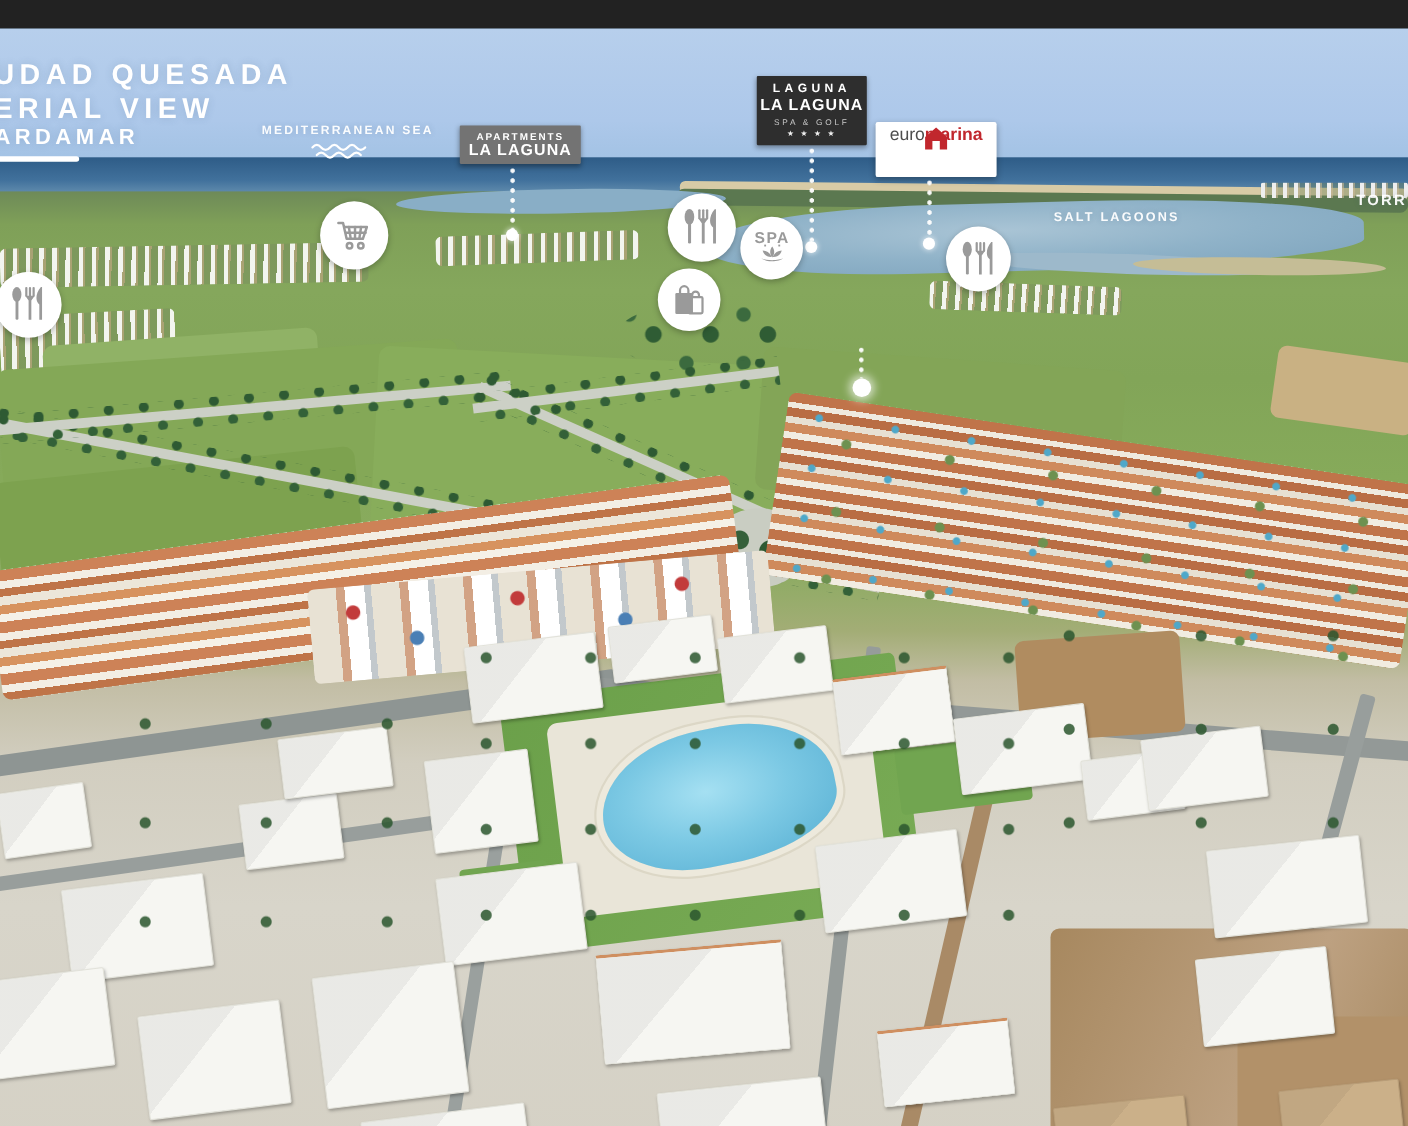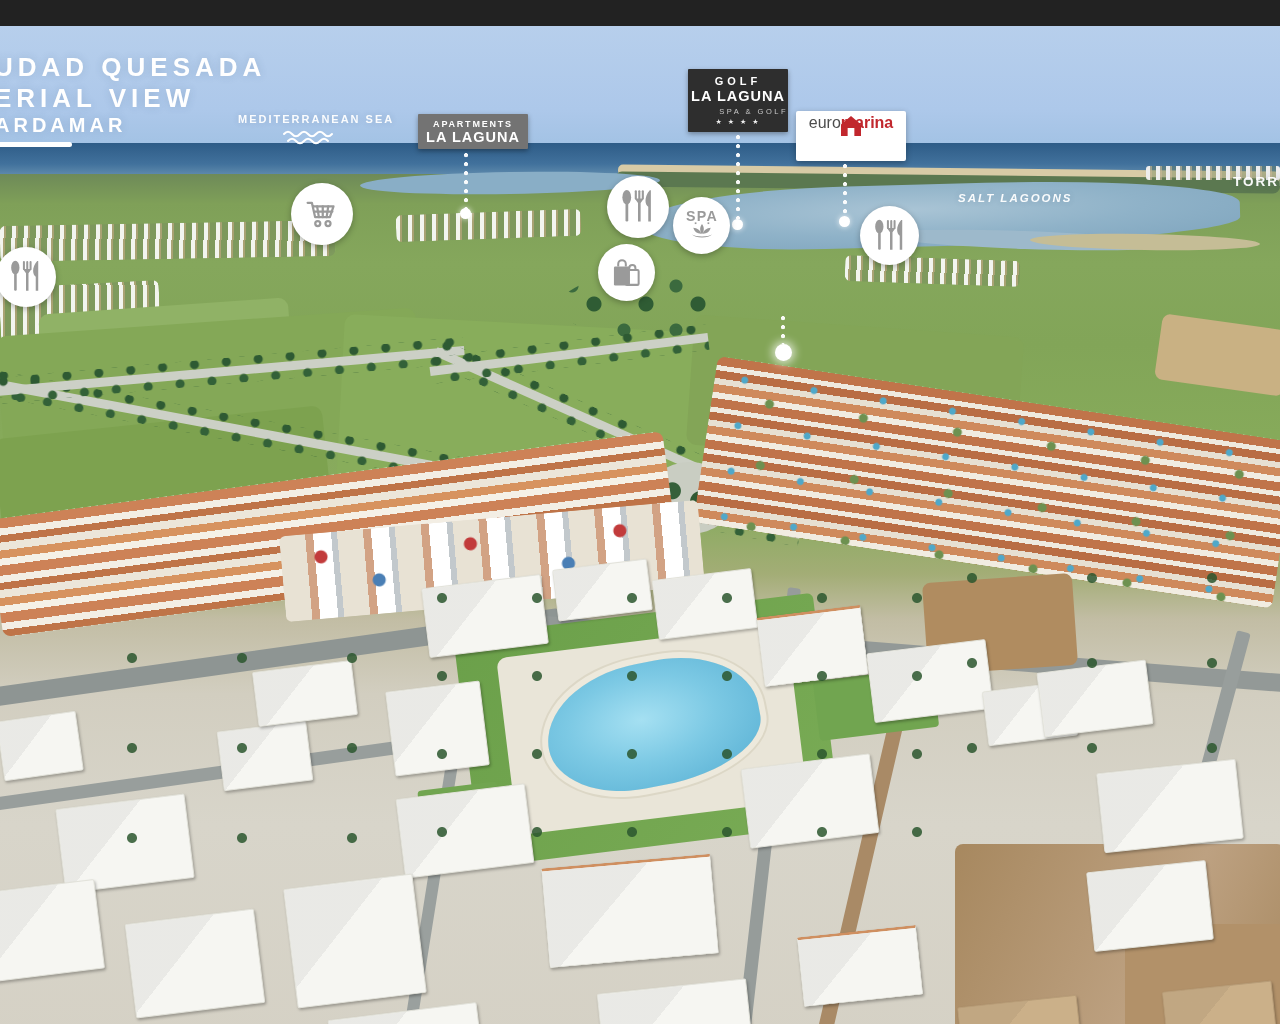--- a/index.html
+++ b/index.html
@@ -246,34 +246,34 @@
   <div class="ov ttl" style="left:-6px;top:26px;font-size:26px;">UDAD QUESADA</div>
   <div class="ov ttl" style="left:-6px;top:57px;font-size:26px;">ERIAL VIEW</div>
   <div class="ov ttl" style="left:-5px;top:88px;font-size:20px;letter-spacing:4px;">ARDAMAR</div>
   <div class="ov bar" style="left:0;top:116px;width:72px;height:5px;"></div>
 
   <div class="ov geo" style="left:238px;top:87px;font-size:11px;letter-spacing:2px;">MEDITERRANEAN SEA</div>
   <svg class="ov" style="left:282px;top:103px;" width="52" height="17">
       <use href="#ic-waves"></use>
     </svg>
 
-  <div class="ov geo" style="left:958px;top:166px;font-size:11.5px;letter-spacing:2px;font-style:italic;">SALT LAGOONS</div>
+  <div class="ov geo" style="left:958px;top:166px;font-size:11.5px;letter-spacing:2px;">SALT LAGOONS</div>
   <div class="ov geo" style="left:1233px;top:148px;font-size:13.5px;letter-spacing:2px;">TORRE</div>
 
   <div class="ov blackbox" style="left:418px;top:88px;width:110px;height:35px;padding-top:5px;">
     <div style="position:static;font-size:9px;letter-spacing:1.8px;font-weight:600;">APARTMENTS</div>
     <div style="position:static;font-size:14.5px;letter-spacing:1px;font-weight:700;">LA LAGUNA</div>
   </div>
   <div class="ov dotline" style="left:464px;top:127px;height:56px;"></div>
   <div class="ov enddot" style="left:460px;top:182px;width:11px;height:11px;"></div>
 
   <div class="ov blackbox" style="left:688px;top:43px;width:100px;height:63px;background:#2e2e2e;padding-top:6px;">
-    <div style="position:static;font-size:11px;letter-spacing:4px;font-weight:600;">GOLF</div>
+    <div style="position:static;font-size:11px;letter-spacing:4px;font-weight:600;">LAGUNA</div>
     <div style="position:static;font-size:14.5px;letter-spacing:1px;font-weight:700;margin-top:1px;">LA LAGUNA</div>
-    <div style="position:static;font-size:7.5px;letter-spacing:2.5px;color:#c9c9c9;margin-top:3px;text-align:right;">SPA &amp; GOLF</div>
+    <div style="position:static;font-size:7.5px;letter-spacing:2.5px;color:#c9c9c9;margin-top:3px;">SPA &amp; GOLF</div>
     <div style="position:static;font-size:7px;letter-spacing:2px;color:#efefef;margin-top:2px;">★ ★ ★ ★</div>
   </div>
   <div class="ov dotline" style="left:736px;top:109px;height:84px;"></div>
   <div class="ov enddot" style="left:732px;top:193px;width:11px;height:11px;"></div>
 
   <div class="ov whitebox" style="left:796px;top:85px;width:110px;height:50px;padding-top:3px;">
     <svg width="26" height="24">
         <use href="#ic-house"></use>
       </svg>
     <div style="position:static;font-size:16px;line-height:17px;"><span style="position:static;color:#4d4d4d;">euro</span><span style="position:static;color:#c1272d;font-weight:700;">marina</span>

